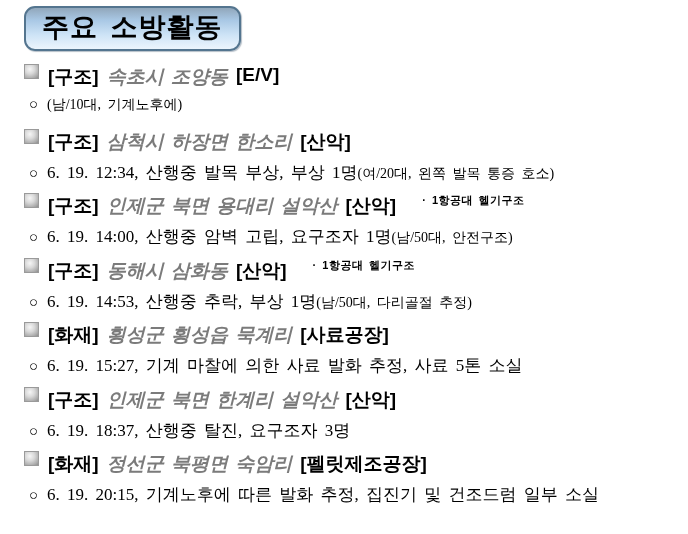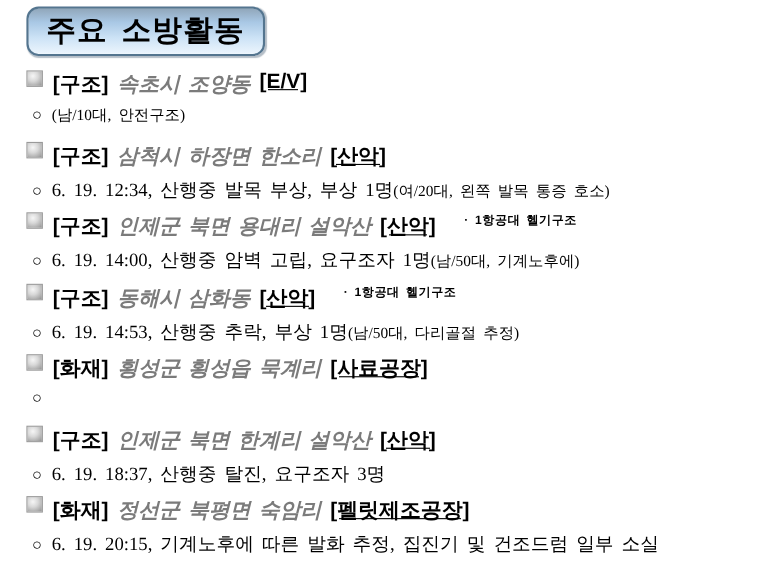--- a/index.html
+++ b/index.html
@@ -54,21 +54,21 @@
   .sq-bullet {
     flex: 0 0 auto;
     width: 13px;
     height: 13px;
     margin-right: 9px;
     border: 1px solid #9a9a9a;
     background: radial-gradient(circle at 38% 32%, #f6f6f6 0%, #d8d8d8 40%, #a9a9a9 80%, #8d8d8d 100%);
   }
   .cat { color: #000000; margin-right: 8px; }
   .loc { color: #7b7b7b; margin-right: 8px; font-style: italic; }
-  .tag { color: #000000; text-decoration: underline; }
+  .tag { color: #000000; }
   .note {
     color: #000000;
     font-size: 11px;
     margin-left: 26px;
     letter-spacing: 0.5px;
   }
   .note:empty { display: none; }
 
   .detail-line {
     display: flex;
@@ -105,21 +105,21 @@
     <div class="event">
       <div class="head-line">
         <span class="sq-bullet"></span>
         <span class="cat">[구조]</span>
         <span class="loc">속초시 조양동</span>
         <span class="tag">[E/V]</span>
 
       </div>
       <div class="detail-line">
         <span class="o-bullet">○</span>
-        <span class="d-paren">(남/10대, 안전구조)</span>
+        <span class="d-paren">(남/10대, 기계노후에)</span>
       </div>
     </div>
 
     <div class="event">
       <div class="head-line">
         <span class="sq-bullet"></span>
         <span class="cat">[구조]</span>
         <span class="loc">삼척시 하장면 한소리</span>
         <span class="tag">[산악]</span>
 
@@ -135,21 +135,21 @@
       <div class="head-line">
         <span class="sq-bullet"></span>
         <span class="cat">[구조]</span>
         <span class="loc">인제군 북면 용대리 설악산</span>
         <span class="tag">[산악]</span>
         <span class="note">· 1항공대 헬기구조</span>
       </div>
       <div class="detail-line">
         <span class="o-bullet">○</span>
         <span class="d-text">6. 19. 14:00, 산행중 암벽 고립, 요구조자 1명</span>
-        <span class="d-paren">(남/50대, 기계노후에)</span>
+        <span class="d-paren">(남/50대, 안전구조)</span>
       </div>
     </div>
 
     <div class="event">
       <div class="head-line">
         <span class="sq-bullet"></span>
         <span class="cat">[구조]</span>
         <span class="loc">동해시 삼화동</span>
         <span class="tag">[산악]</span>
         <span class="note">· 1항공대 헬기구조</span>
@@ -164,20 +164,21 @@
     <div class="event">
       <div class="head-line">
         <span class="sq-bullet"></span>
         <span class="cat">[화재]</span>
         <span class="loc">횡성군 횡성읍 묵계리</span>
         <span class="tag">[사료공장]</span>
 
       </div>
       <div class="detail-line">
         <span class="o-bullet">○</span>
+        <span class="d-text">6. 19. 15:27, 기계 마찰에 의한 사료 발화 추정, 사료 5톤 소실</span>
 
       </div>
     </div>
 
     <div class="event">
       <div class="head-line">
         <span class="sq-bullet"></span>
         <span class="cat">[구조]</span>
         <span class="loc">인제군 북면 한계리 설악산</span>
         <span class="tag">[산악]</span>

